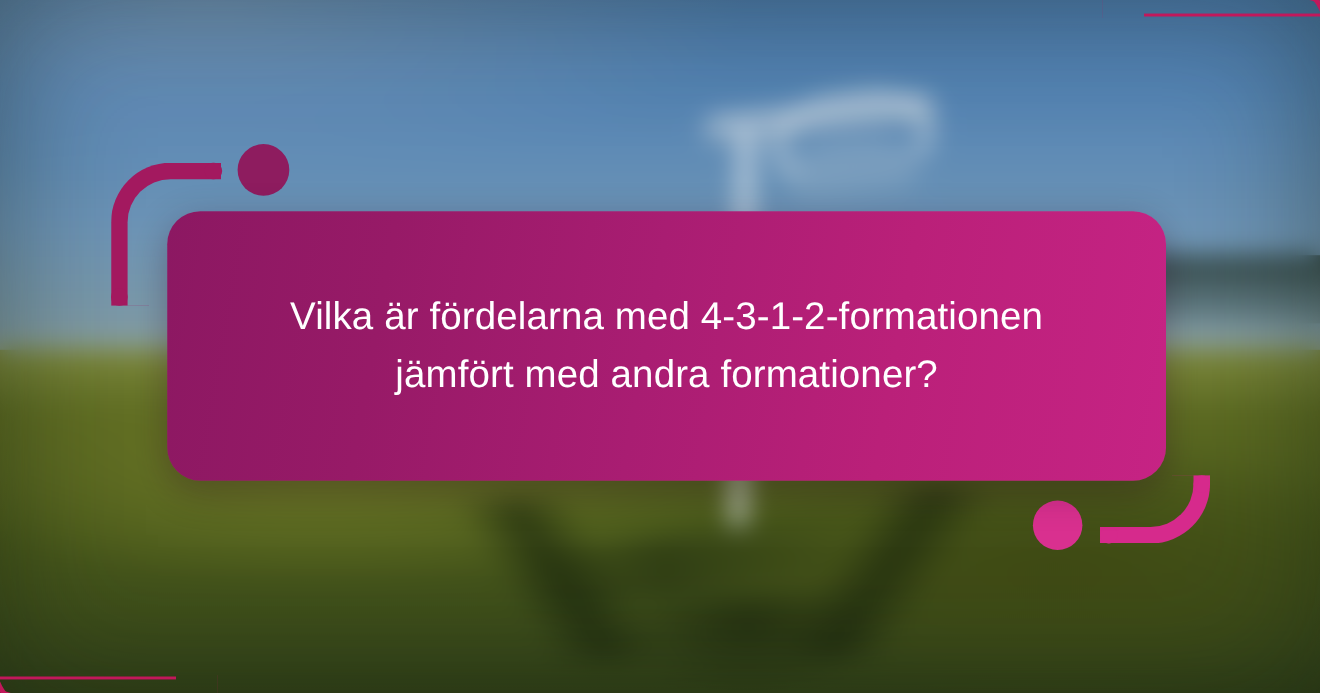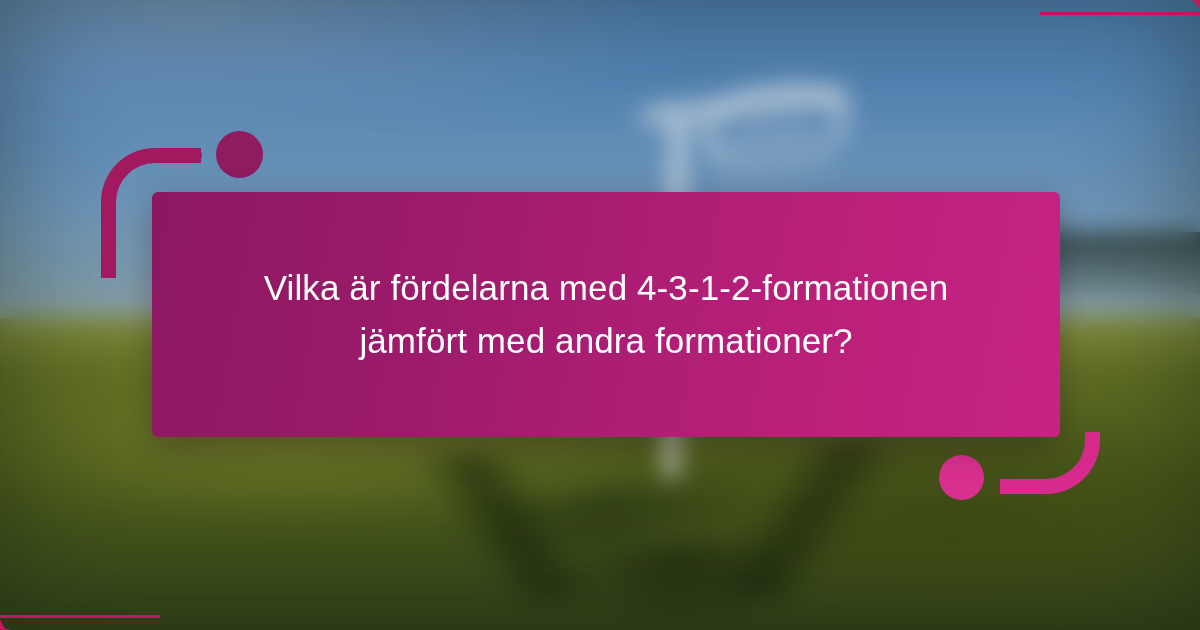--- a/index.html
+++ b/index.html
@@ -130,21 +130,21 @@
 
   
   .dot { position:absolute; border-radius:50%; }
   #dot-tl { left:216px; top:131px; width:47px; height:47px; background:#8e1c5f; }
   #dot-br { left:939px; top:455px; width:45px; height:45px; background:#d9308f; }
 
   
   #question-card {
     position:absolute;
     left:152px; top:192px; width:908px; height:245px;
-    border-radius:6px;
+    border-radius:30px;
     background:linear-gradient(100deg, #8c1862 0%, #971a67 22%, #a91d72 48%, #ba2079 72%, #c62384 100%);
     box-shadow:0 10px 34px rgba(40,5,30,.30);
     display:flex; align-items:center; justify-content:center;
     overflow:hidden;
   }
   #question-text {
     color:#ffffff;
     font-size:35px;
     font-weight:300;
     line-height:1.5;

